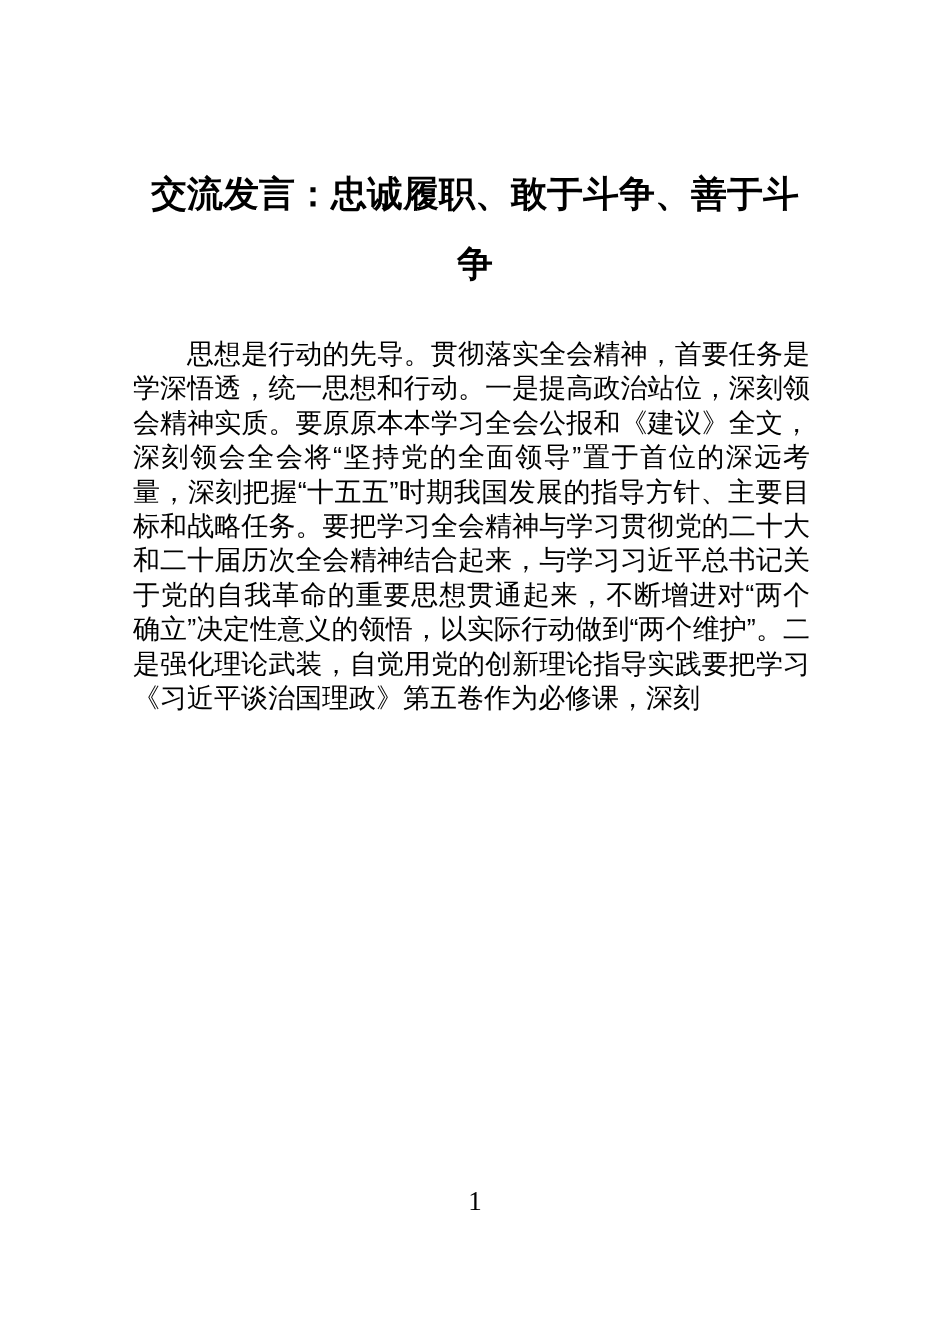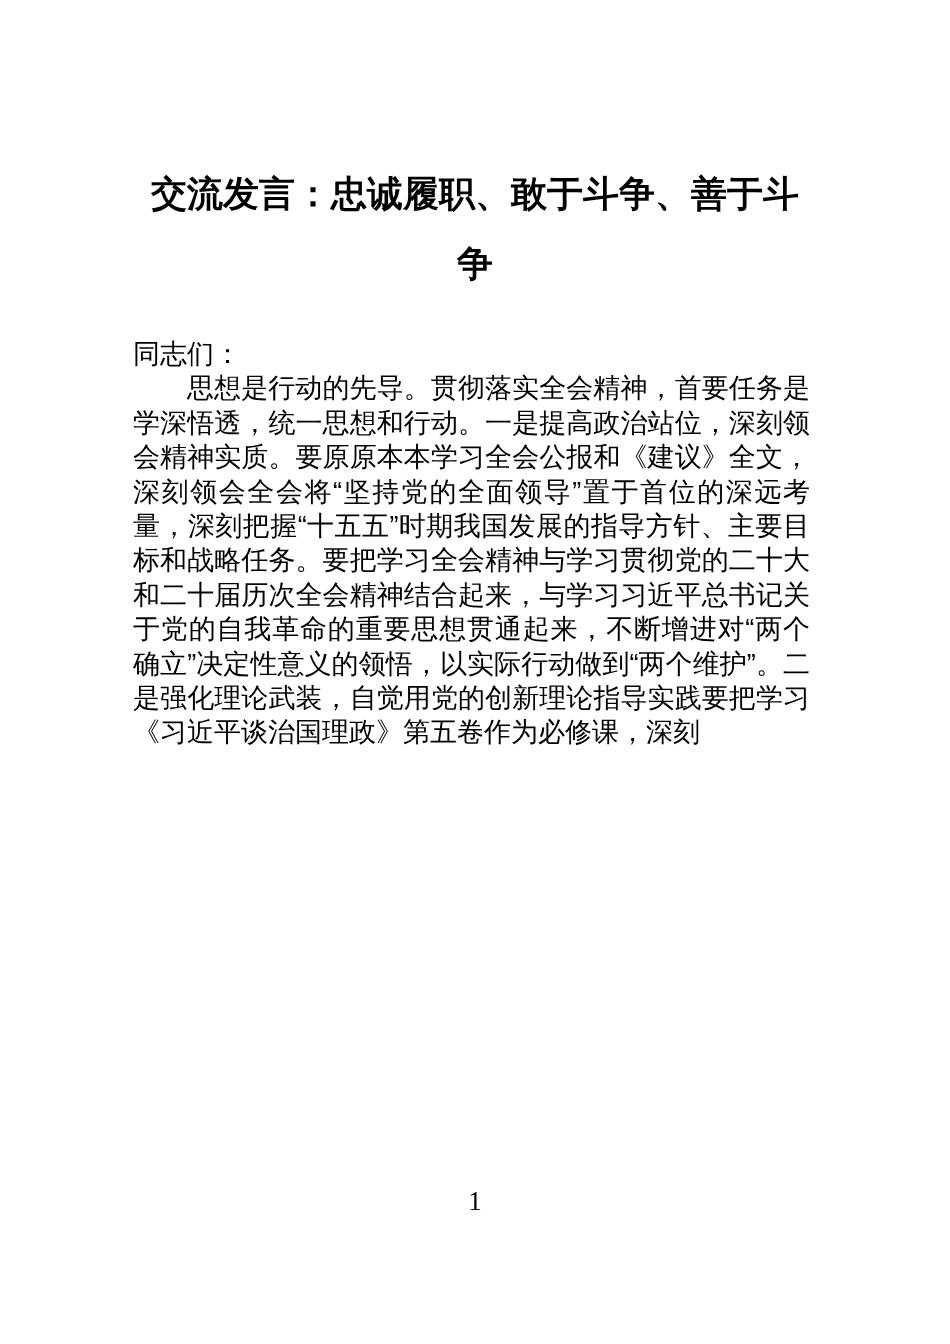--- a/index.html
+++ b/index.html
@@ -60,18 +60,17 @@
     color: #000000;
   }
 </style>
 </head>
 <body>
 
 <div class="page">
   <h1 class="doc-title">交流发言：忠诚履职、敢于斗争、善于斗争</h1>
 
   <div class="doc-body">
-      <p class="salutation">同志们：</p>
       <p class="body">思想是行动的先导。贯彻落实全会精神，首要任务是学深悟透，统一思想和行动。一是提高政治站位，深刻领会精神实质。要原原本本学习全会公报和《建议》全文，深刻领会全会将“坚持党的全面领导”置于首位的深远考量，深刻把握“十五五”时期我国发展的指导方针、主要目标和战略任务。要把学习全会精神与学习贯彻党的二十大和二十届历次全会精神结合起来，与学习习近平总书记关于党的自我革命的重要思想贯通起来，不断增进对“两个确立”决定性意义的领悟，以实际行动做到“两个维护”。二是强化理论武装，自觉用党的创新理论指导实践要把学习《习近平谈治国理政》第五卷作为必修课，深刻</p>
     </div>
 
   <div class="page-number">1</div>
 </div>
 
 </body></html>

